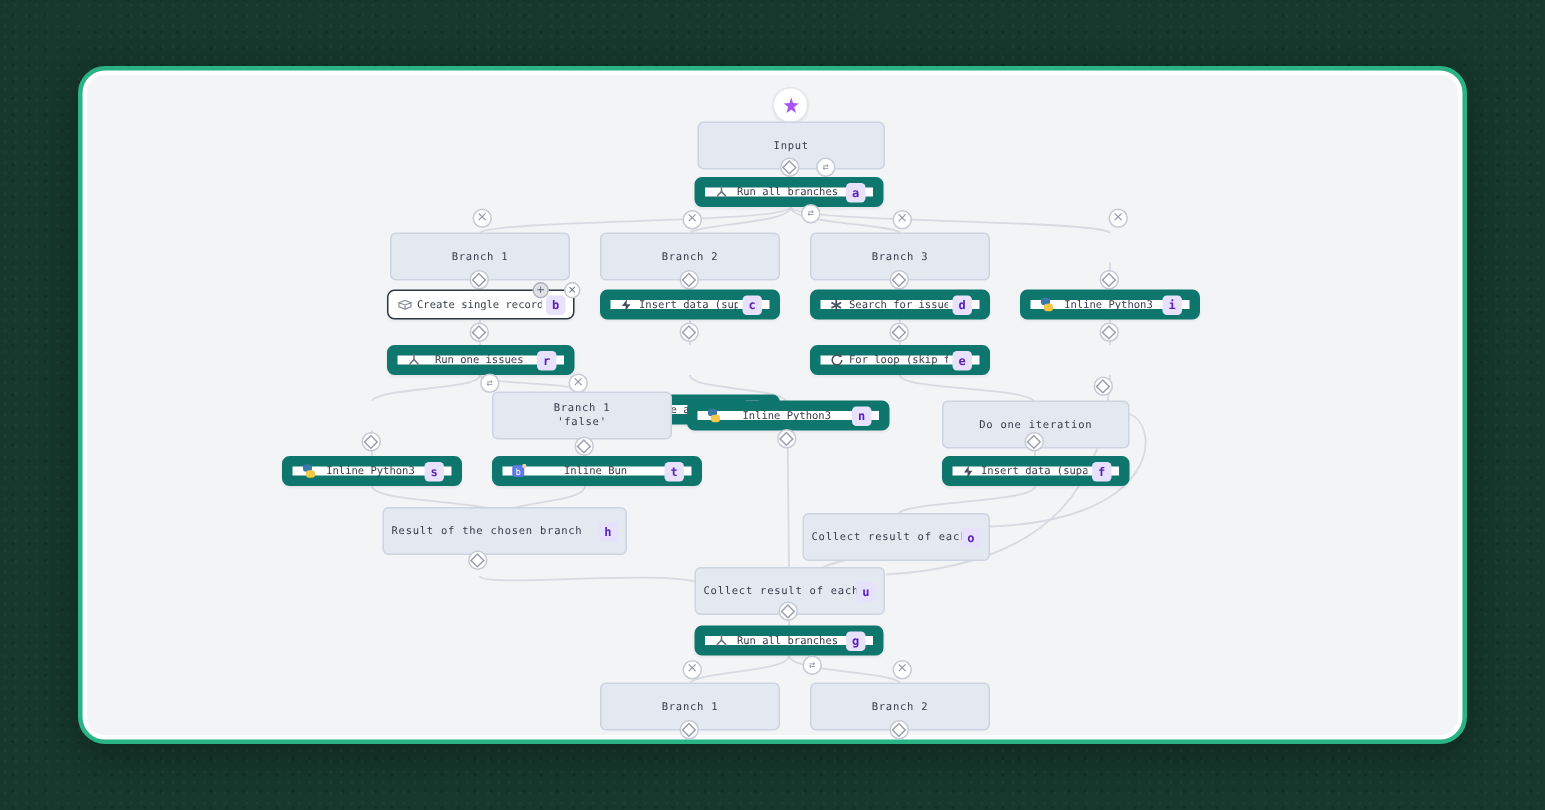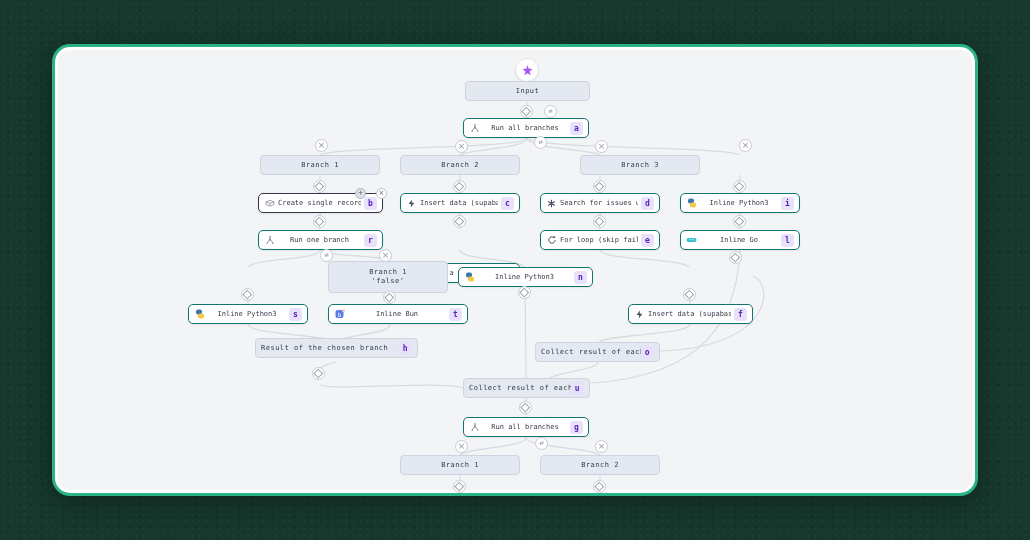--- a/index.html
+++ b/index.html
@@ -15,28 +15,28 @@
   .card {
     position:absolute; left:52px; top:44px; width:926px; height:452px;
     background:#f3f4f6; border:3px solid #2ab385; border-radius:18px;
     box-shadow: inset 0 0 0 3px #ffffff, 0 6px 24px rgba(0,0,0,.35);
   }
   .canvas { position:absolute; left:3px; top:3px; width:920px; height:446px; border-radius:14px; overflow:hidden; }
   svg.edges { position:absolute; left:0; top:0; pointer-events:none; }
   svg.edges path { fill:none; stroke:#d7dae1; stroke-width:1.2; }
 
   .hdr {
-    position:absolute; height:20px; background:#e3e8f1; border:1px solid #cdd4e1; border-radius:4px;
+    position:absolute; height:32px; background:#e3e8f1; border:1px solid #cdd4e1; border-radius:4px;
     display:flex; align-items:center; justify-content:center;
     font-size:7px; color:#343b49; letter-spacing:.5px; white-space:nowrap; overflow:hidden;
   }
   .hdr.tall { height:32px; flex-direction:column; line-height:9px; }
   .hdr.withbadge { justify-content:space-between; padding:0 5px; }
   .act {
-    position:absolute; height:20px; background:#ffffff; border:1px solid #0f766e; border-radius:5px;
+    position:absolute; height:20px; background:#ffffff; border:7px solid #0f766e; border-radius:5px;
     display:flex; align-items:center; padding:0 5px; gap:3px;
     font-size:7px; color:#343b49; white-space:nowrap;
     box-shadow:0 1px 2px rgba(20,30,60,.07);
   }
   .act .lbl { flex:1; text-align:center; overflow:hidden; }
   .act.sel { border:1.4px solid #2f3744; }
   .badge {
     width:13px; height:13px; border-radius:3px; background:#e7e1fc; color:#5b21b6;
     font-weight:bold; font-size:8px; display:flex; align-items:center; justify-content:center; flex:0 0 auto;
   }
@@ -135,21 +135,21 @@
   <div class="circ swap" style="left:476px;top:86px;"></div>
   <div class="circ x" style="left:537px;top:90px;"></div>
   <div class="circ x" style="left:681px;top:89px;"></div>
 
   <div class="hdr" style="left:202px;top:105px;width:120px;">
         <span>Branch 1</span>
       </div>
   <div class="hdr" style="left:342px;top:105px;width:120px;">
         <span>Branch 2</span>
       </div>
-  <div class="hdr" style="left:482px;top:105px;width:120px;margin-left:40px;">
+  <div class="hdr" style="left:482px;top:105px;width:120px;">
         <span>Branch 3</span>
       </div>
 
   <div class="circ dia" style="left:255px;top:130px;"></div>
   <div class="circ dia" style="left:395px;top:130px;"></div>
   <div class="circ dia" style="left:535px;top:130px;"></div>
   <div class="circ dia" style="left:675px;top:130px;"></div>
 
   <div class="act sel" style="left:200px;top:143px;width:125px;">
     <span class="nicon">
@@ -195,21 +195,21 @@
   <div class="circ dia" style="left:395px;top:165px;"></div>
   <div class="circ dia" style="left:535px;top:165px;"></div>
   <div class="circ dia" style="left:675px;top:165px;"></div>
 
   <div class="act" style="left:200px;top:180px;width:125px;">
     <span class="nicon">
       <svg width="10" height="10" viewBox="0 0 10 10">
             <path d="M5,1 V4 M5,4 C5,6.2 2,6 2,8.8 M5,4 C5,6.2 8,6 8,8.8" stroke="#6b7280" stroke-width="1" fill="none"></path>
           </svg>
     </span>
-    <span class="lbl">Run one branch</span>
+    <span class="lbl">Run one issues</span>
     <span class="badge">r</span>
   </div>
   <div class="act" style="left:342px;top:180px;width:120px;margin-top:33px;">
     <span class="nicon">
       <svg width="10" height="10" viewBox="0 0 10 10">
             <rect width="10" height="10" rx="2" fill="#0a66c2"></rect>
             <text x="5" y="7.6" font-size="6.5" fill="#fff" text-anchor="middle" font-family="DejaVu Sans Mono">in</text>
           </svg>
     </span>
     <span class="lbl">Create a Simple Post (User) (...</span>
@@ -217,51 +217,43 @@
   </div>
   <div class="act" style="left:482px;top:180px;width:120px;">
     <span class="nicon">
       <svg width="10" height="10" viewBox="0 0 10 10">
             <path d="M8.2,5 a3.2,3.2 0 1 1 -1.2,-2.5" stroke="#474f60" stroke-width="1" fill="none"></path>
             <path d="M7,0.8 L8.6,2.6 L6.2,3.2 Z" fill="#474f60"></path>
           </svg>
     </span>
     <span class="lbl">For loop (skip failures)</span>
     <span class="badge">e</span>
-  </div>
-  <div class="act" style="left:622px;top:180px;width:120px;">
-    <span class="nicon">
-      <svg width="11" height="10" viewBox="0 0 11 10">
-            <rect x="0.5" y="3" width="10" height="4" rx="2" fill="#36c3d1"></rect>
-            <circle cx="4" cy="4.6" r="0.7" fill="#fff"></circle>
-            <circle cx="7" cy="4.6" r="0.7" fill="#fff"></circle>
-          </svg>
-    </span>
-    <span class="lbl">Inline Go</span>
-    <span class="badge">l</span>
   </div>
 
   <div class="circ swap" style="left:262px;top:199px;"></div>
   <div class="circ x" style="left:321px;top:199px;"></div>
   <div class="circ dia" style="left:671px;top:201px;"></div>
 
   <div class="hdr tall" style="left:270px;top:211px;width:120px;">
     <span>Branch 1</span>
     <span>'false'</span>
   </div>
   <div class="act" style="left:400px;top:217px;width:135px;">
     <span class="nicon">
       <svg width="10" height="10" viewBox="0 0 10 10">
             <rect x="1" y="0.5" width="6" height="5" rx="2" fill="#3b77a8"></rect>
             <rect x="3" y="4.5" width="6" height="5" rx="2" fill="#f5c744"></rect>
           </svg>
     </span>
     <span class="lbl">Inline Python3</span>
     <span class="badge">n</span>
   </div>
+  <div class="hdr" style="left:570px;top:217px;width:125px;">
+        <span>Do one iteration</span>
+      </div>
 
   <div class="circ dia" style="left:183px;top:238px;"></div>
   <div class="circ dia" style="left:325px;top:241px;"></div>
   <div class="circ dia" style="left:460px;top:236px;"></div>
   <div class="circ dia" style="left:625px;top:238px;"></div>
 
   <div class="act" style="left:130px;top:254px;width:120px;">
     <span class="nicon">
       <svg width="10" height="10" viewBox="0 0 10 10">
             <rect x="1" y="0.5" width="6" height="5" rx="2" fill="#3b77a8"></rect>

